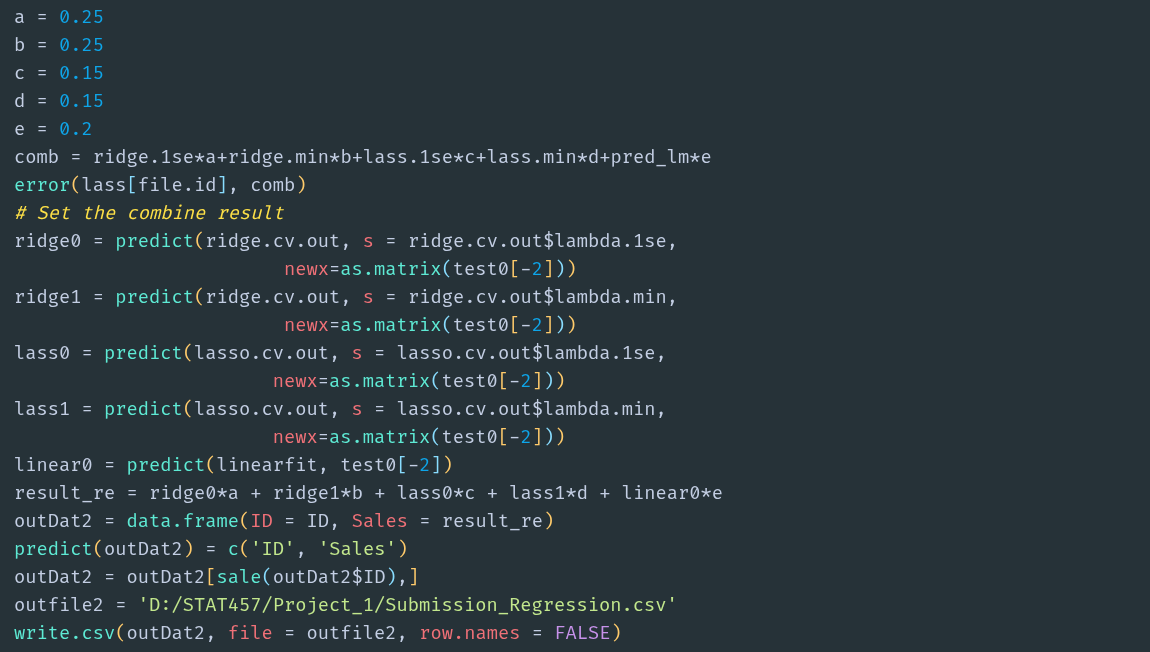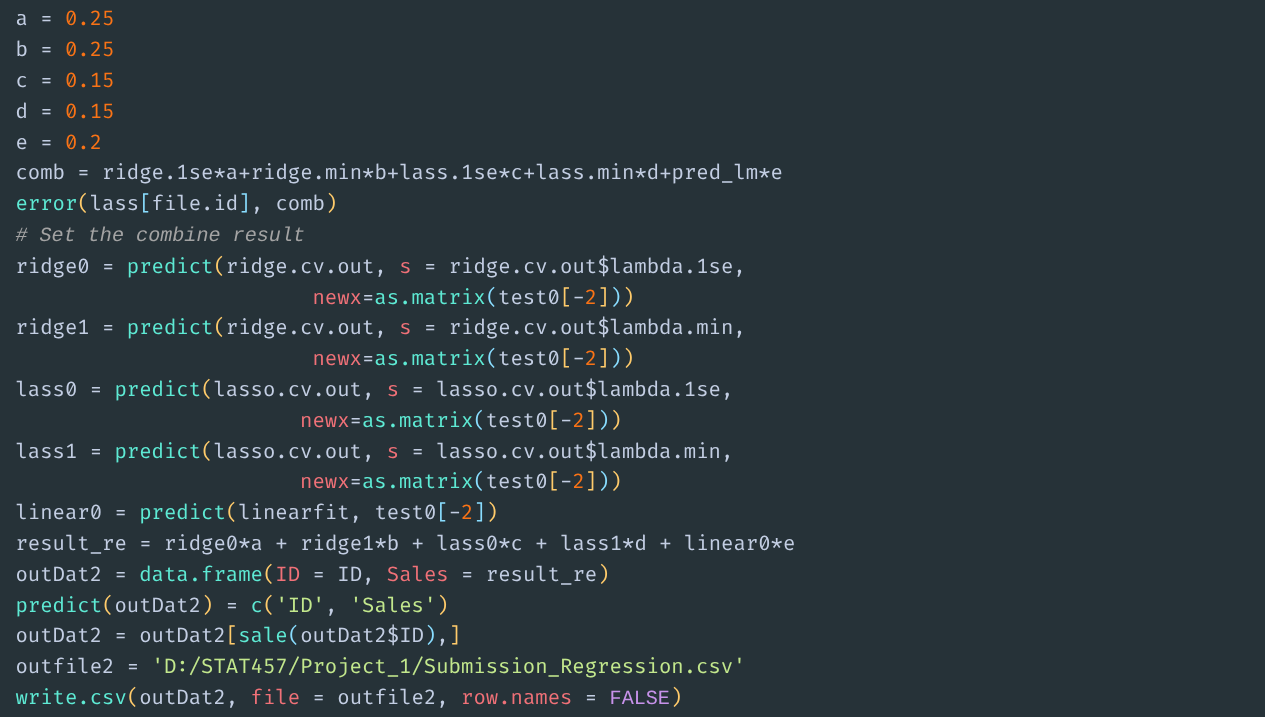--- a/index.html
+++ b/index.html
@@ -16,25 +16,25 @@
     font-family: "Fira Code", "Cascadia Code", "Consolas", "Menlo", monospace;
     font-size: 18.3px;
     line-height: 28px;
     letter-spacing: 0px;
     white-space: pre;
     color: #c3cee3;
   }
   .tok-id   { color: #c3cee3; }
   .tok-op   { color: #c3cee3; }
   .tok-pun  { color: #c3cee3; }
-  .tok-num  { color: #f97316; margin-top: 12px; }
-  .tok-kw   { color: #c792ea; font-family: Liberation Mono, monospace; }
+  .tok-num  { color: #0ea5e9; margin-top: 12px; }
+  .tok-kw   { color: #c792ea; }
   .tok-fn   { color: #5eead4; }
   .tok-str  { color: #c3e88d; text-align: center; }
-  .tok-cmt  { color: #a3a3a3; font-style: italic; font-family: Liberation Mono, monospace; }
+  .tok-cmt  { color: #fde047; font-style: italic; }
   .tok-par  { color: #ffcb6b; }
   .tok-par2 { color: #89ddff; }
   .tok-arg  { color: #f07178; }
 </style>
 </head>
 <body>
 
 <pre class="code" id="code-block"><span><span class="tok-id">a </span><span class="tok-op">= </span><span class="tok-num">0.25</span></span>
 <span><span class="tok-id">b </span><span class="tok-op">= </span><span class="tok-num">0.25</span></span>
 <span><span class="tok-id">c </span><span class="tok-op">= </span><span class="tok-num">0.15</span></span>

